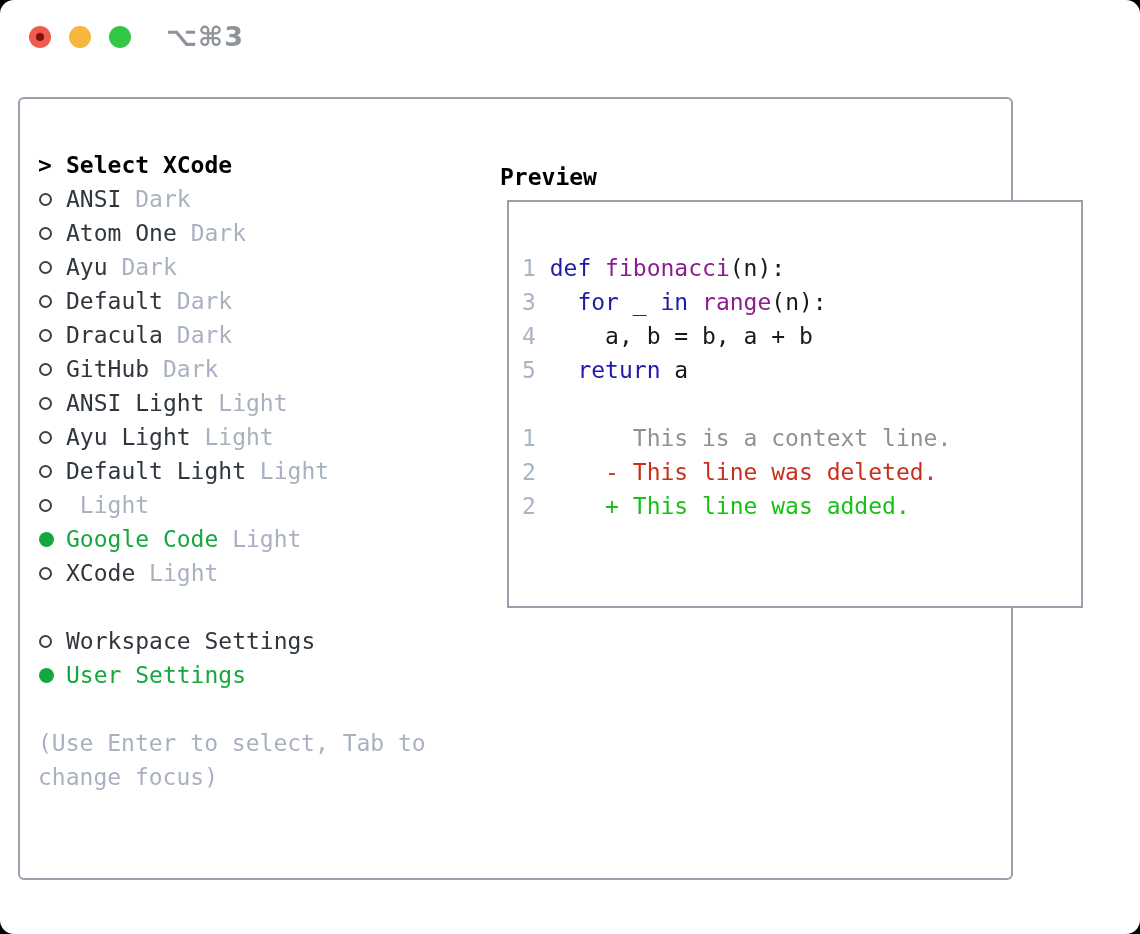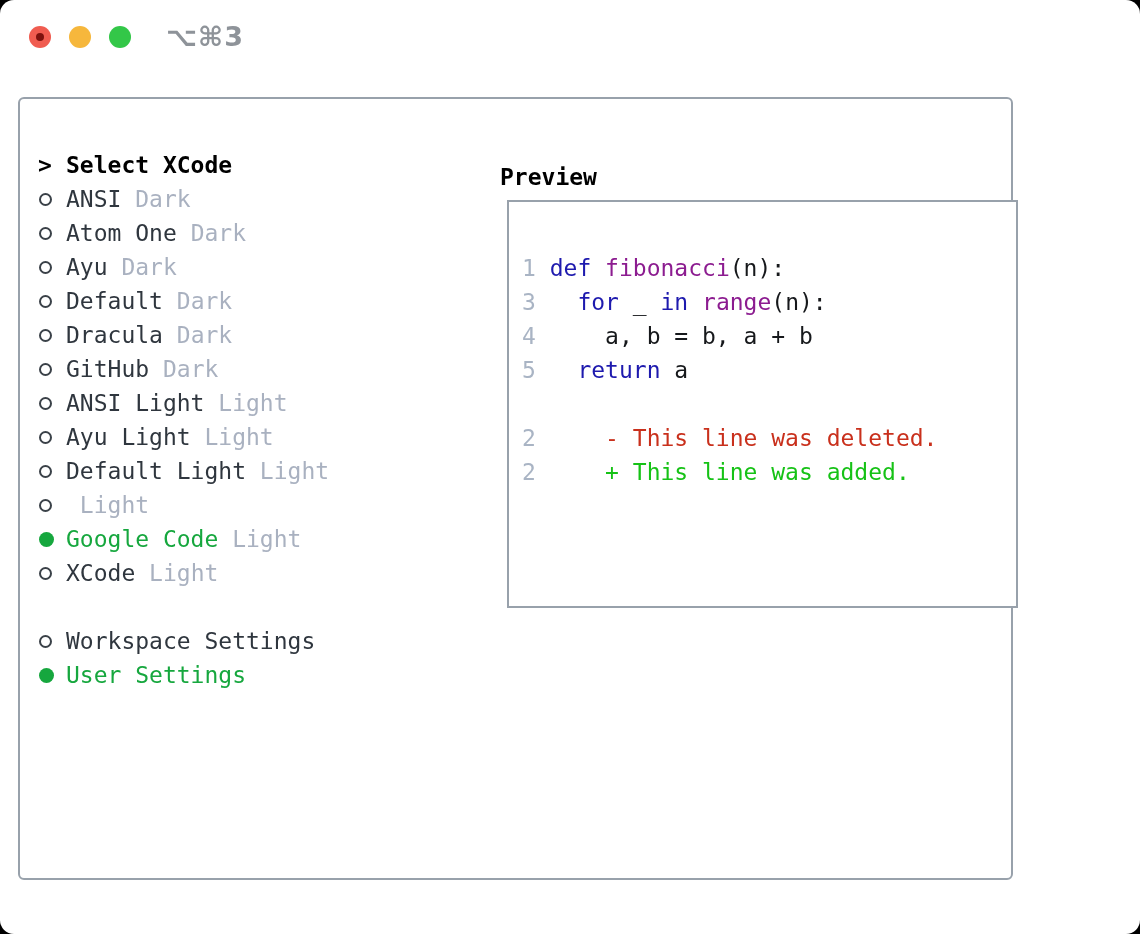--- a/index.html
+++ b/index.html
@@ -37,21 +37,21 @@
   .item-name.sel{color:var(--green);}
   .variant{color:var(--dim);}
   .spacer{height:34px;}
   .hint{max-width:430px;line-height:34px;color:var(--dim);margin-top:0;}
   
   .preview-title{
     position:absolute;left:480px;top:49px;height:34px;line-height:34px;
     font-size:23px;font-weight:bold;color:var(--title);margin-top:12px;
   }
   .preview-box{
-    position:absolute;left:487px;top:101px;width:511px;height:408px;
+    position:absolute;left:487px;top:101px;width:576px;height:408px;
     border:2px solid var(--border);background:#fff;
     padding:49px 0 0 13px;font-size:23px;
   }
   .cline{height:34px;line-height:34px;white-space:pre;}
   .ln{color:var(--line_number);}
   .seg-keyword{color:var(--keyword);}
   .seg-function{color:var(--function);}
   .seg-literal{color:var(--literal);}
   .seg-plain{color:var(--plain);}
   .seg-context{color:var(--context);}
@@ -98,30 +98,32 @@
       <div class="spacer"></div>
 
 
       <div id="apply-list">
           <div class="row"><span class="marker"><span class="radio"></span></span><span class="item-name">Workspace Settings</span></div>
           <div class="row"><span class="marker"><span class="radio sel"></span></span><span class="item-name sel">User Settings</span></div>
         </div>
 
       <div class="spacer"></div>
 
+      <div class="hint">(Use Enter to select, Tab to change focus)</div>
     </div>
 
     <div class="preview-title">Preview</div>
 
     <div class="preview-box">
       <div id="preview-code">
           <div class="cline"><span class="ln">1 </span><span class="seg-keyword">def</span><span class="seg-plain"> </span><span class="seg-function">fibonacci</span><span class="seg-plain">(n):</span></div>
           <div class="cline"><span class="ln">3 </span><span class="seg-plain">  </span><span class="seg-keyword">for</span><span class="seg-plain"> _ </span><span class="seg-keyword">in</span><span class="seg-plain"> </span><span class="seg-function">range</span><span class="seg-plain">(n):</span></div>
           <div class="cline"><span class="ln">4 </span><span class="seg-plain">    a, b = b, a + b</span></div>
           <div class="cline"><span class="ln">5 </span><span class="seg-plain">  </span><span class="seg-keyword">return</span><span class="seg-plain"> a</span></div>
           <div class="cline"><span class="ln">  </span></div>
+          <div class="cline"><span class="ln">1 </span><span class="seg-context">      This is a context line.</span></div>
           <div class="cline"><span class="ln">2 </span><span class="seg-removed">    - This line was deleted.</span></div>
           <div class="cline"><span class="ln">2 </span><span class="seg-added">    + This line was added.</span></div>
         </div>
     </div>
 
   </div>
 </div>
 
 </body></html>

